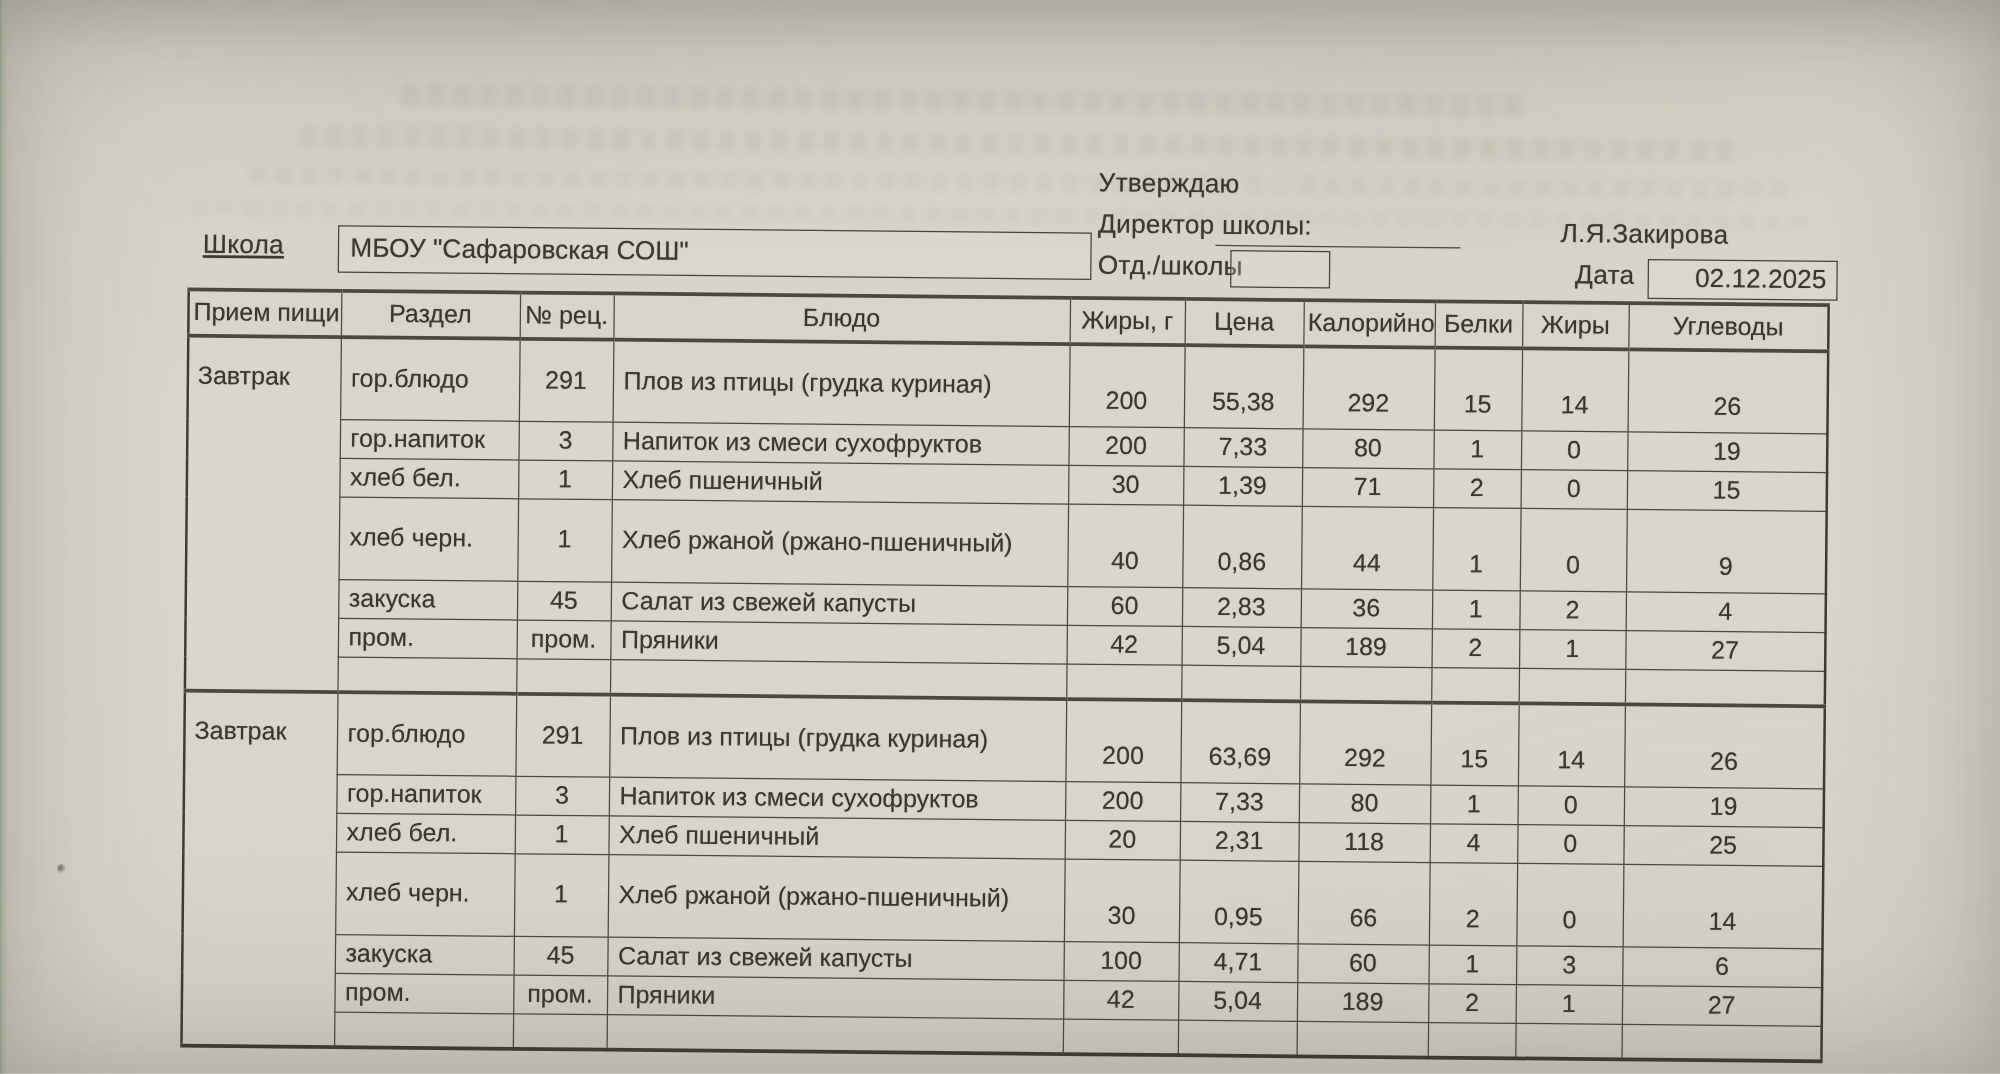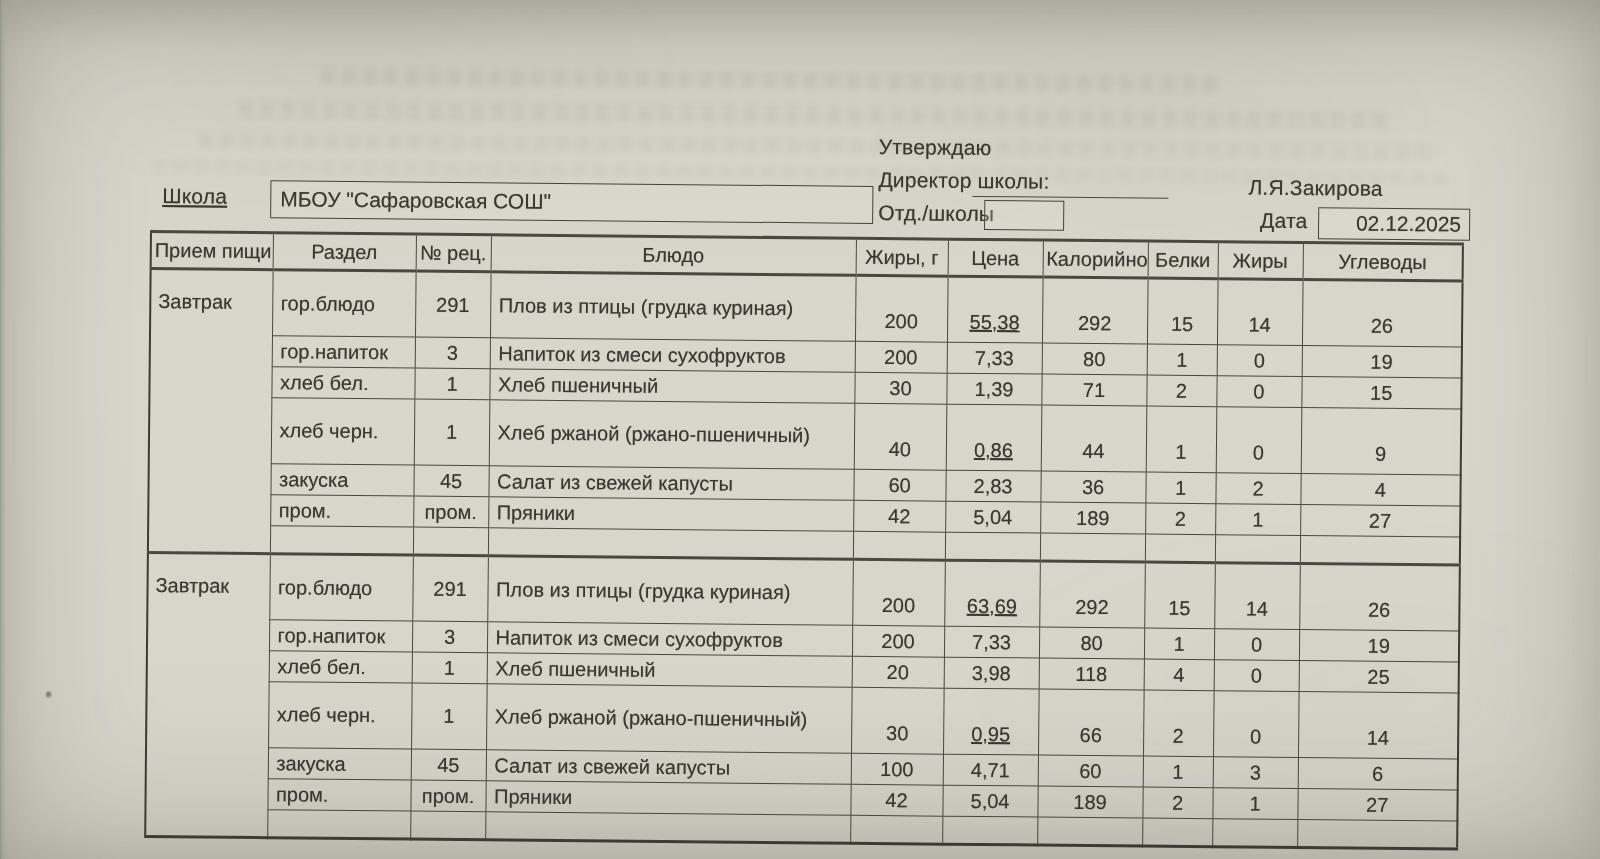--- a/index.html
+++ b/index.html
@@ -42,21 +42,21 @@
     padding:0 3px;font-weight:400;}
   .menu thead th{text-align:center;height:34px;border-top-width:3px;border-bottom-width:2px;}
   .menu tr.tall{height:66px}
   .menu tr.norm{height:31px}
   .menu tr.gap{height:28px}
   .menu tr.section-start td{border-top-width:3px;}
   .menu tbody{border-bottom:3px solid #3d3b33;}
   td.c-meal{vertical-align:top;padding:20px 3px 0 7px;text-align:left;}
   td.c-razdel,td.c-dish{text-align:left;padding-left:8px;}
   td.c-rec,td.num{text-align:center;}
-  tr.tall td.c-price{vertical-align:top;padding-top:3px;text-decoration:underline;}
+  tr.tall td.c-price{vertical-align:top;padding-top:3px;}
   tr.tall td.num{vertical-align:bottom;padding-bottom:8px;}
   tr.norm td{vertical-align:middle;}
 </style>
 </head>
 <body>
 
 <div class="edge-strip"></div>
 <div class="mottle"></div>
 
 <div class="sheet">
@@ -213,21 +213,21 @@
           <td class="c-kcal num">80</td>
           <td class="c-prot num">1</td>
           <td class="c-fat num">0</td>
           <td class="c-carb num">19</td>
         </tr>
         <tr class="norm">
           <td class="c-razdel">хлеб бел.</td>
           <td class="c-rec">1</td>
           <td class="c-dish">Хлеб пшеничный</td>
           <td class="c-out num">20</td>
-          <td class="c-price num">3,98</td>
+          <td class="c-price num">2,31</td>
           <td class="c-kcal num">118</td>
           <td class="c-prot num">4</td>
           <td class="c-fat num">0</td>
           <td class="c-carb num">25</td>
         </tr>
         <tr class="tall">
           <td class="c-razdel">хлеб черн.</td>
           <td class="c-rec">1</td>
           <td class="c-dish">Хлеб ржаной (ржано-пшеничный)</td>
           <td class="c-out num">30</td>

